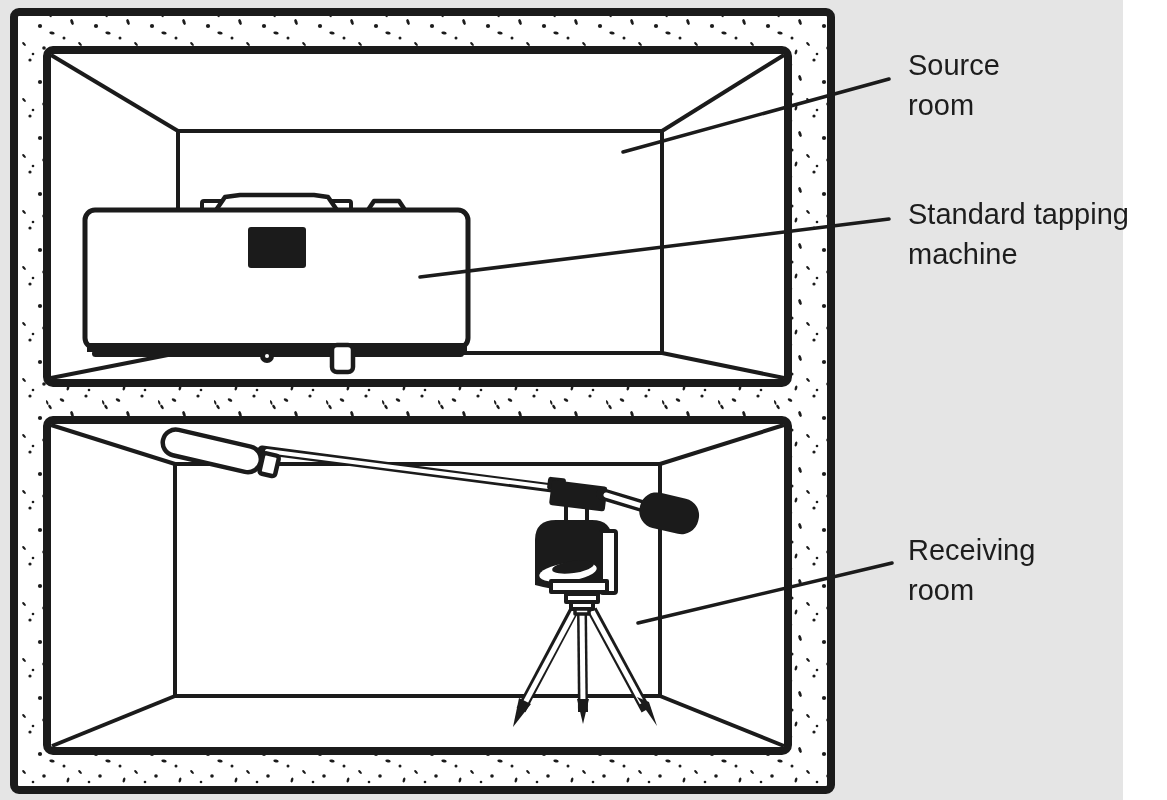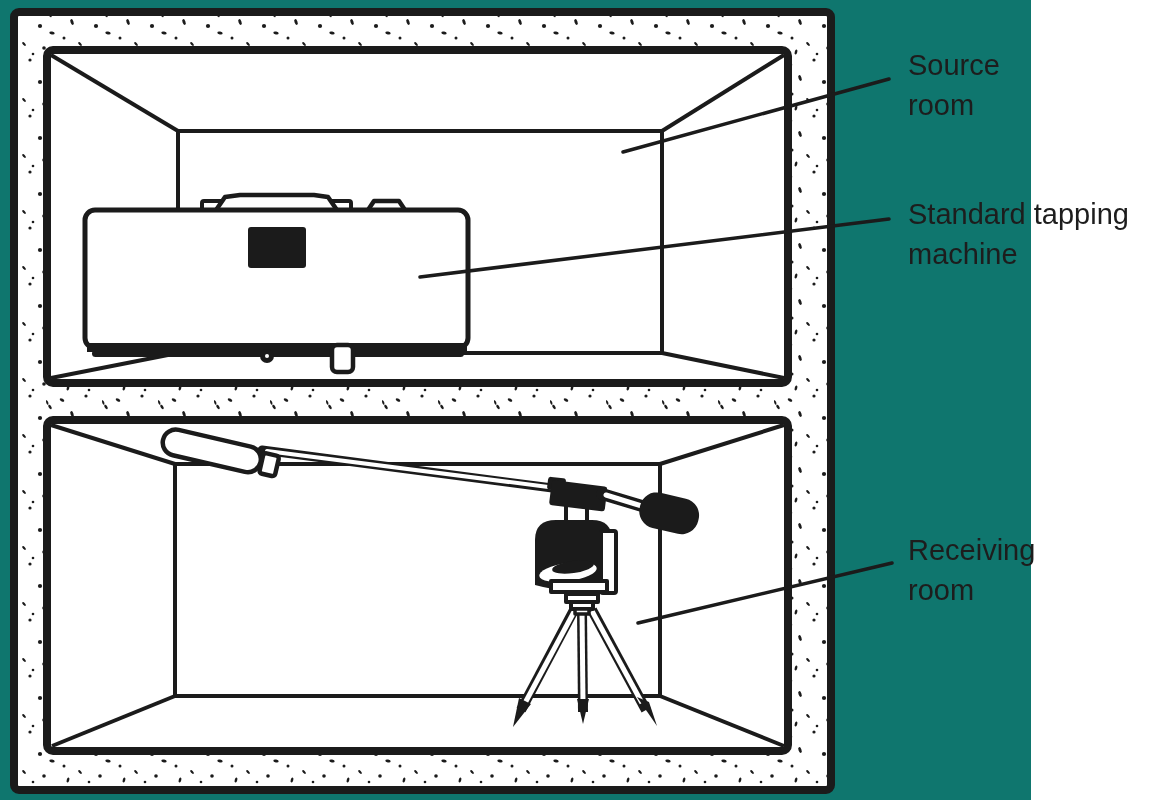--- a/index.html
+++ b/index.html
@@ -1,16 +1,16 @@
 <!DOCTYPE html>
 <html><head>
 <meta charset="utf-8">
 <style>
   html, body { margin: 0; padding: 0; background: #ffffff; }
-  .stage { width: 1031px; height: 800px; position: relative; background: #0f766e; }
+  .stage { width: 1123px; height: 800px; position: relative; background: #e5e5e5; }
   svg { display: block; }
   .lbl {
     font-family: "Liberation Sans", sans-serif;
     font-size: 29px;
     fill: #1d1d1d;
   }
 </style>
 </head>
 <body>
 

